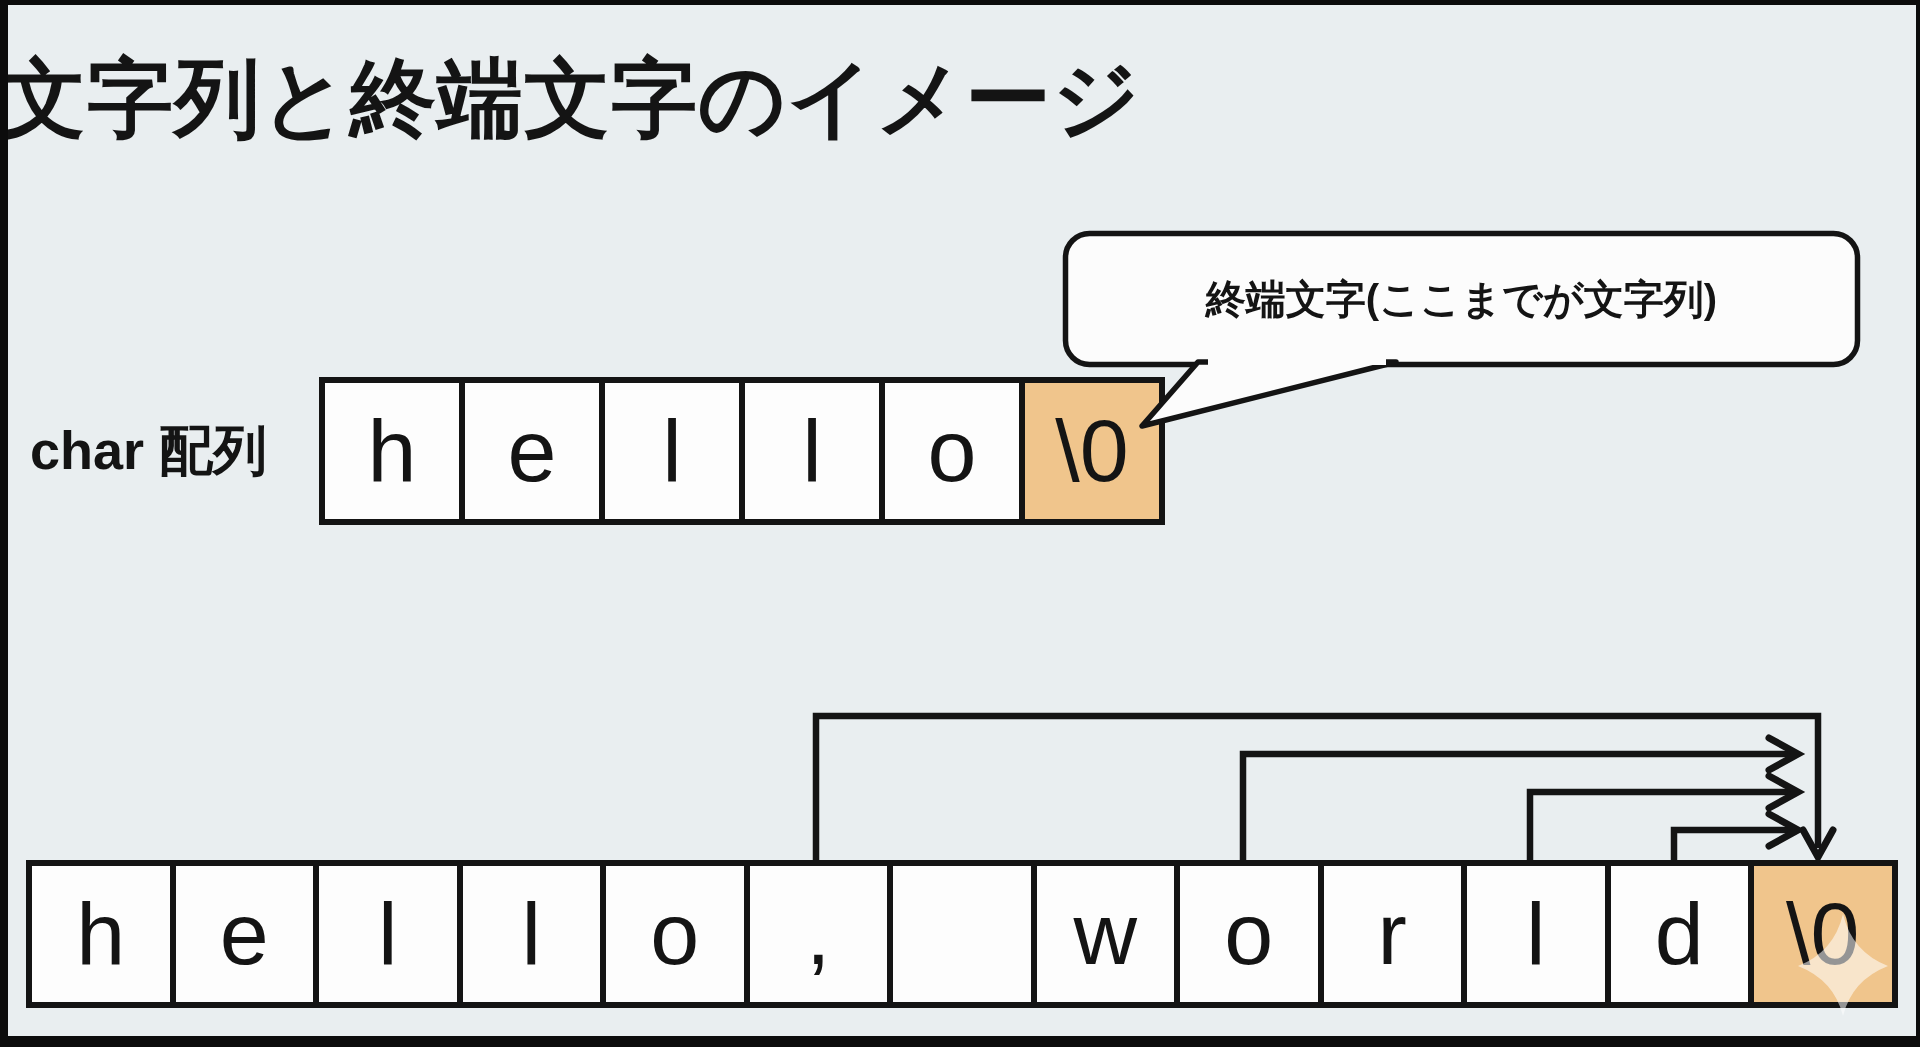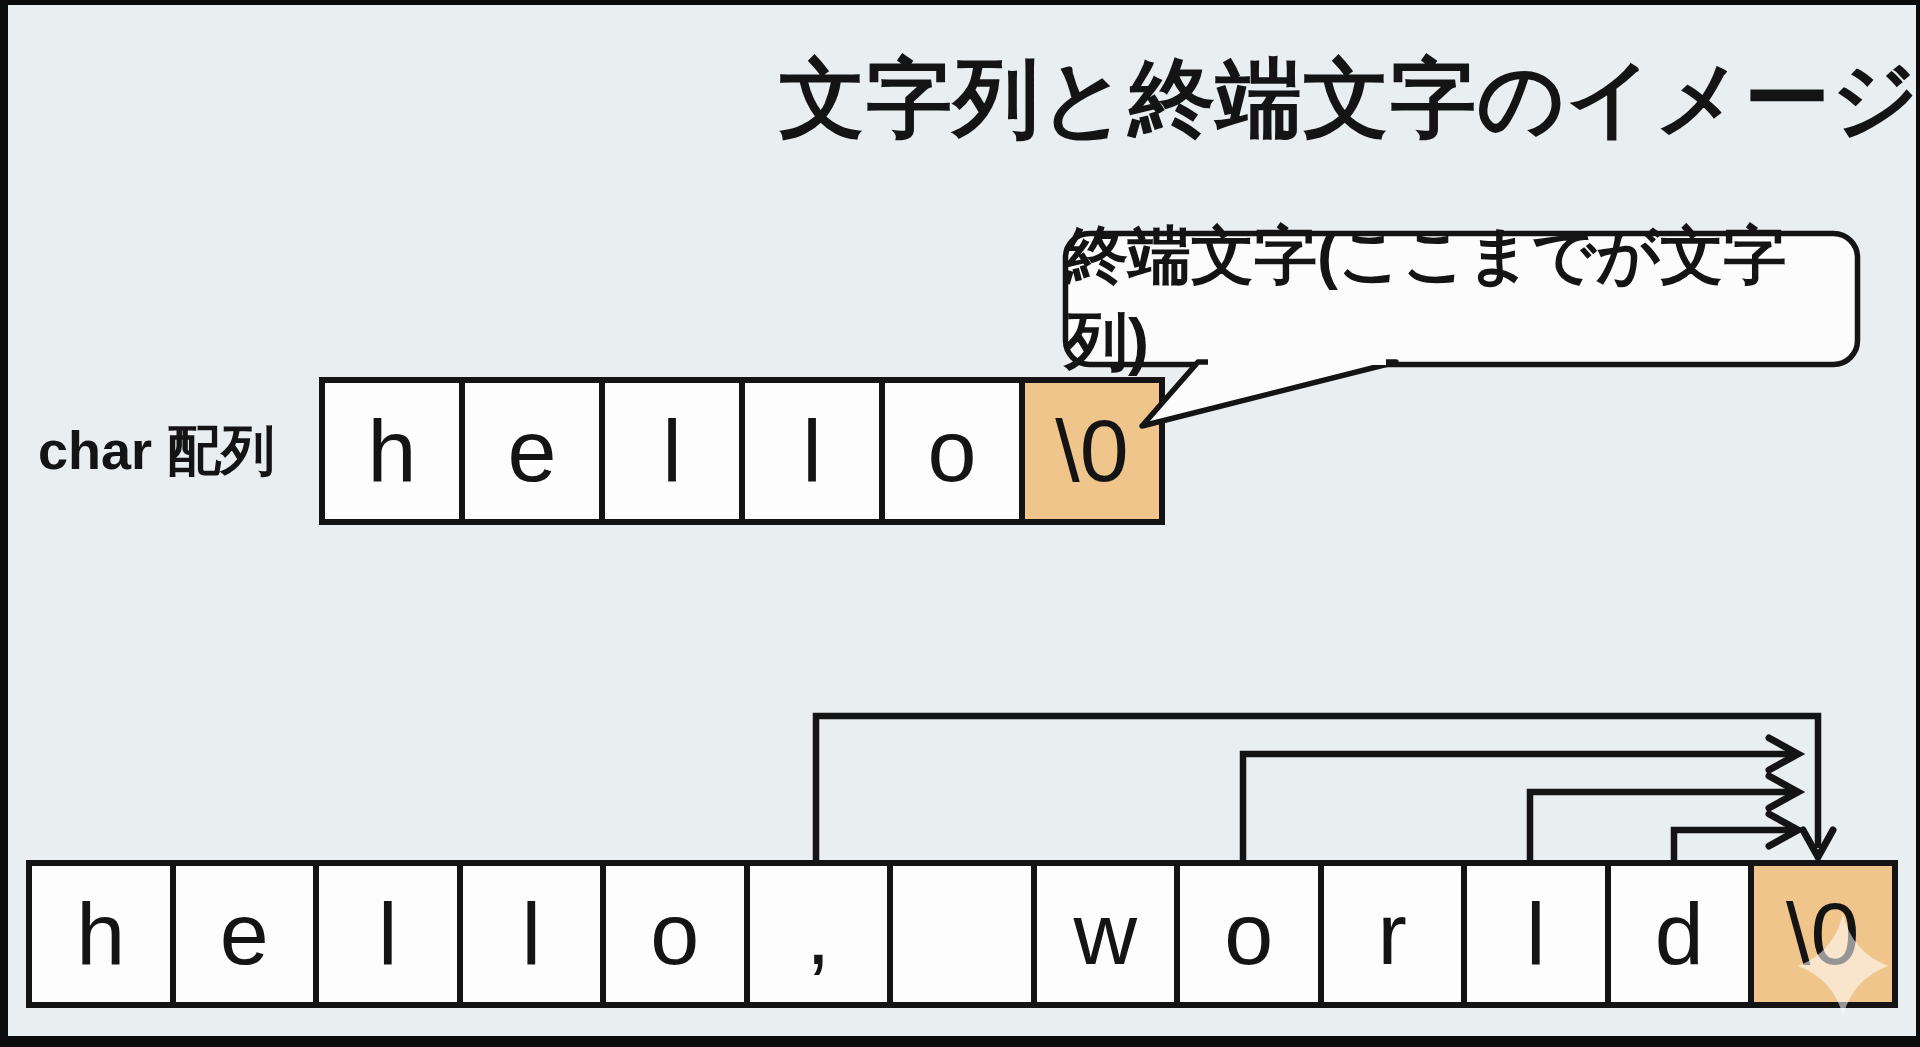--- a/index.html
+++ b/index.html
@@ -4,50 +4,50 @@
 <style>
   html,body{margin:0;padding:0;background:#222;}
   .canvas{
     position:relative; width:1920px; height:1047px;
     background:#e9eef0; overflow:hidden;
     font-family:"Liberation Sans","DejaVu Sans",sans-serif;
     color:#141414;
   }
   .title{
     position:absolute; left:0; top:48px; width:1920px;
-    text-align:right; font-size:86px; font-weight:700;
+    text-align:left; font-size:86px; font-weight:700;
     letter-spacing:1px; z-index:30; line-height:100px;
   }
   .row{ position:absolute; display:flex; z-index:10; }
   .row1{ left:319px; top:377px; }
   .row2{ left:26px;  top:860px; }
   .cell{
     box-sizing:border-box; height:148px;
     border:6px solid #141414; background:#fdfdfd;
     display:flex; align-items:center; justify-content:center;
     font-size:88px; font-weight:400; white-space:pre;
   }
   .row1 .cell{ width:146px; }
   .row2 .cell{ width:149.5px; }
   .cell + .cell{ margin-left:-6px; }
   .cell.term{ background:#f0c58c; }
   .label-char{
     position:absolute; left:30px; top:377px; height:148px;
     display:flex; align-items:center;
-    font-size:54px; font-weight:700; z-index:30;margin-left:8px;
+    font-size:54px; font-weight:700; z-index:30;
   }
   .label-strcmp{
     position:absolute; left:958px; top:624px; width:864px;
     text-align:center; font-size:55px; font-weight:700;
     line-height:62px; z-index:30;
   }
   .callout-text{
     position:absolute; left:1065px; top:233px; width:793px; height:132px;
     display:flex; align-items:center; justify-content:center;
-    font-size:63px; font-weight:700; z-index:30;
+    font-size:40px; font-weight:700; z-index:30;
   }
   .overlay{ position:absolute; left:0; top:0; z-index:20; }
   .frame{ position:absolute; background:#0c0c0c; z-index:40; }
   .frame.top{ left:0; top:0; width:1920px; height:5px; }
   .frame.left{ left:0; top:0; width:8px; height:1047px; }
   .frame.right{ left:1916px; top:0; width:4px; height:1047px; }
   .frame.bottom{ left:0; top:1036px; width:1920px; height:11px; }
 </style>
 </head>
 <body>

